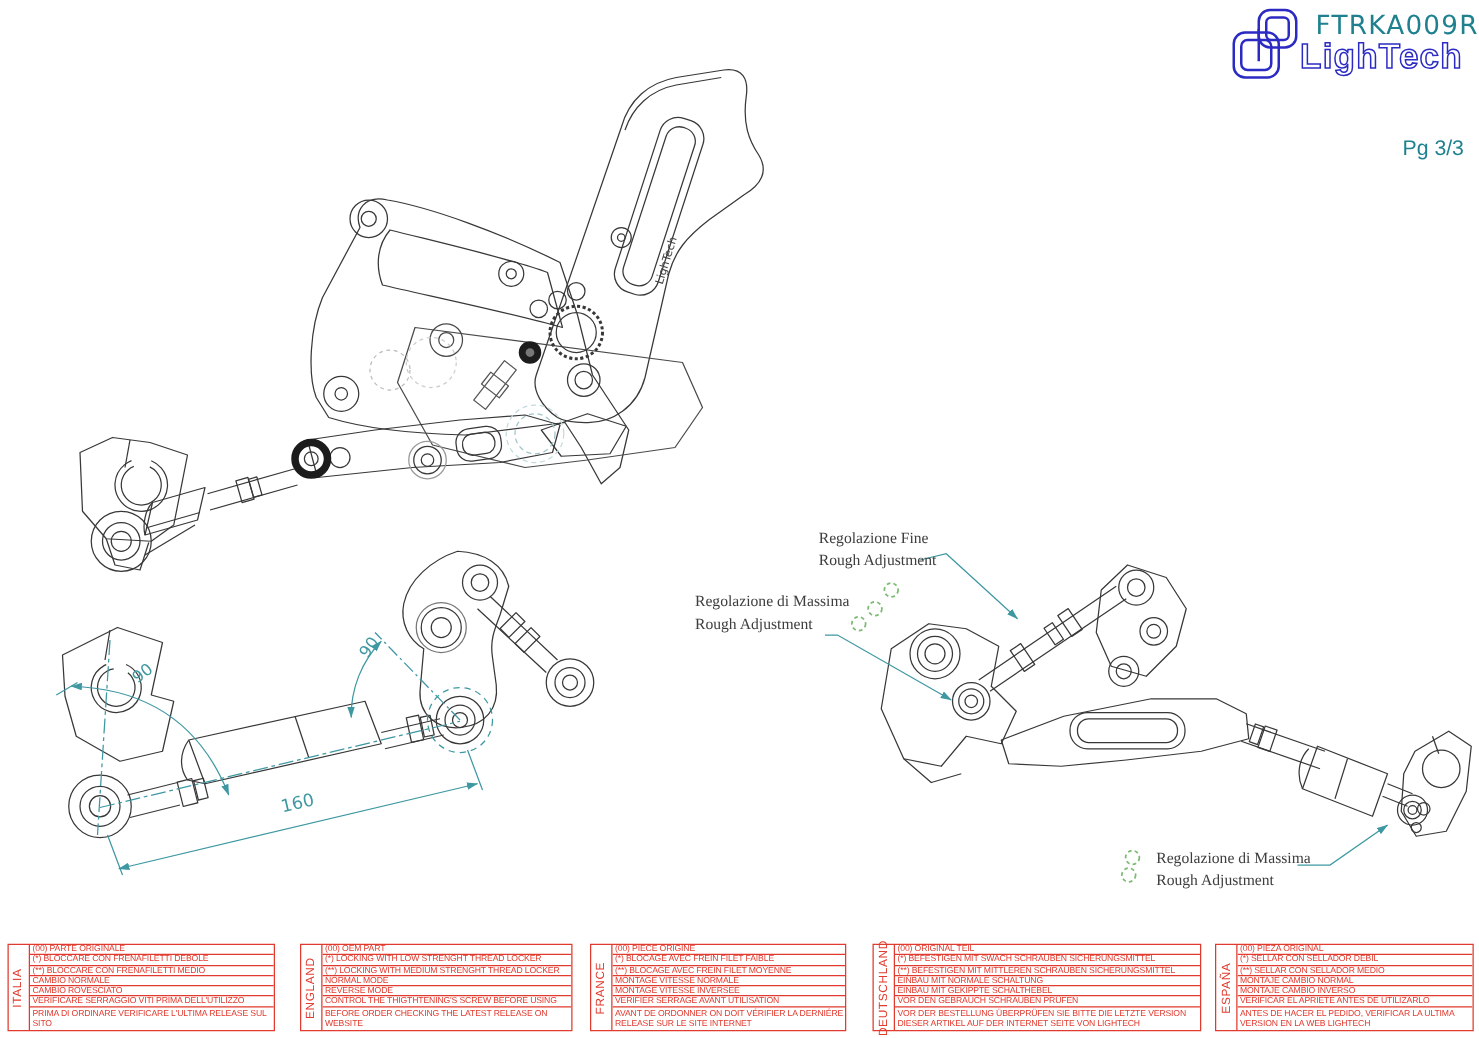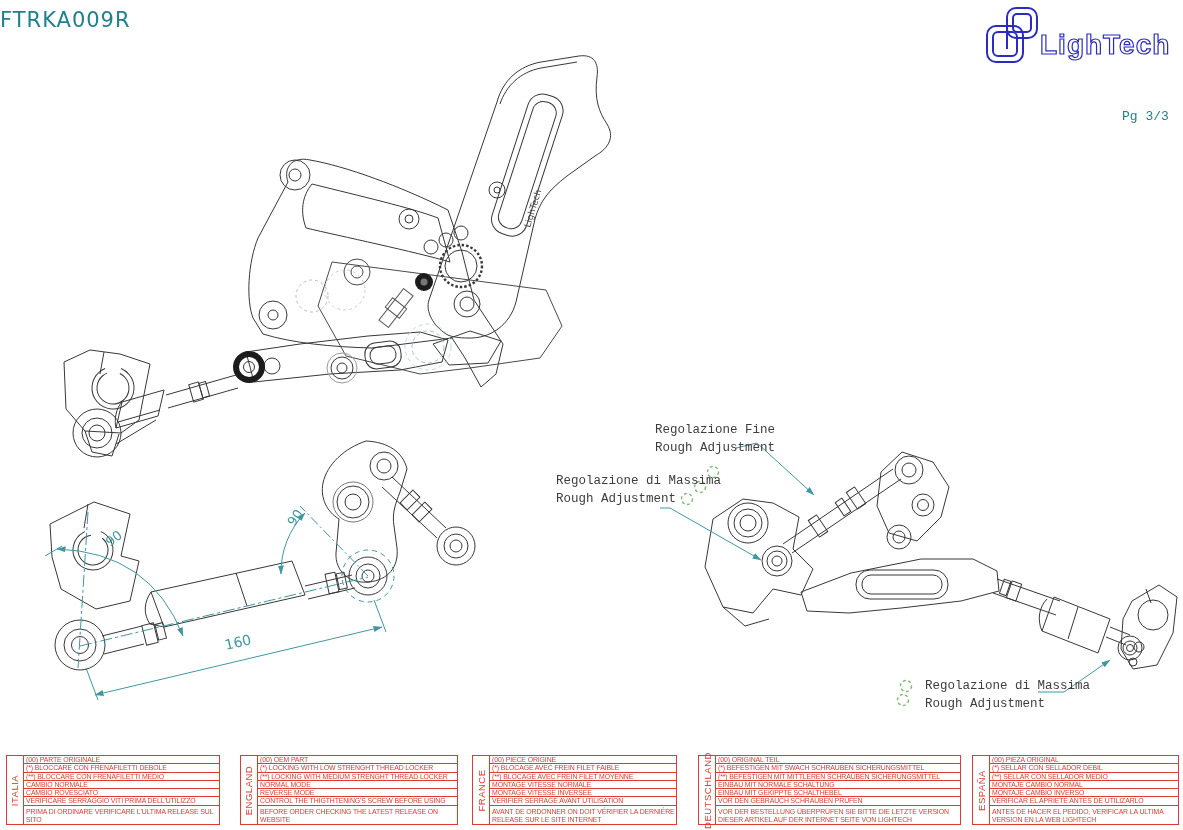--- a/index.html
+++ b/index.html
@@ -7,31 +7,31 @@
     --teal:#1f818f;
     --dim:#3e98a2;
     --blue:#2b2bc4;
     --green:#7cbb72;
     --ink:#383838;
   }
   *{box-sizing:border-box;margin:0;padding:0}
   body{background:#fff;font-family:"Liberation Sans",sans-serif}
   .sheet{position:relative;width:1183px;height:830px;background:#fff;overflow:hidden}
 
-  .page-title{position:absolute;left:0;right:0;top:8px;text-align:left;
+  .page-title{position:absolute;left:0;right:0;top:8px;text-align:right;
     font-family:"DejaVu Sans",sans-serif;font-size:21px;font-weight:400;
     color:var(--teal);letter-spacing:1px}
   .page-number{position:absolute;left:1122px;top:109px;
-    font-family:Liberation Mono, monospace;font-size:13px;color:var(--teal)}
+    font-family:Liberation Sans, sans-serif;font-size:17px;color:var(--teal)}
 
   .logo{position:absolute;left:980px;top:5px;width:190px;height:62px}
 
   .drawing-layer{position:absolute;left:0;top:0;width:1183px;height:830px}
 
-  .anno{position:absolute;font-family:Liberation Mono, monospace;font-size:12.5px;
+  .anno{position:absolute;font-family:Liberation Serif, serif;font-size:12.5px;
     color:#3d3d3d;line-height:18px;white-space:nowrap}
 
   .lang-table{position:absolute;top:755px;height:70px;border:1px solid var(--red);
     display:flex;background:#fff}
   .lt-label{width:17px;border-right:1px solid var(--red);display:flex;
     align-items:center;justify-content:center;overflow:visible}
   .lt-label span{transform:rotate(-90deg);white-space:nowrap;font-size:9.5px;
     letter-spacing:.5px;color:var(--red)}
   .lt-rows{flex:1;display:flex;flex-direction:column;overflow:hidden}
   .lt-row{border-bottom:1px solid var(--red);font-size:6.9px;line-height:8px;

